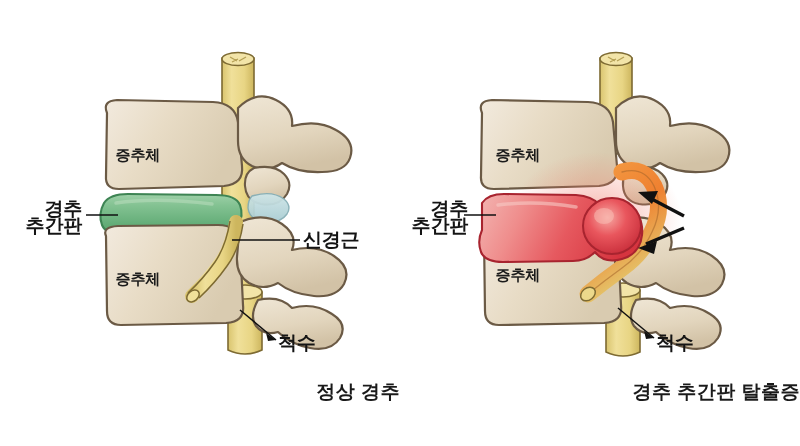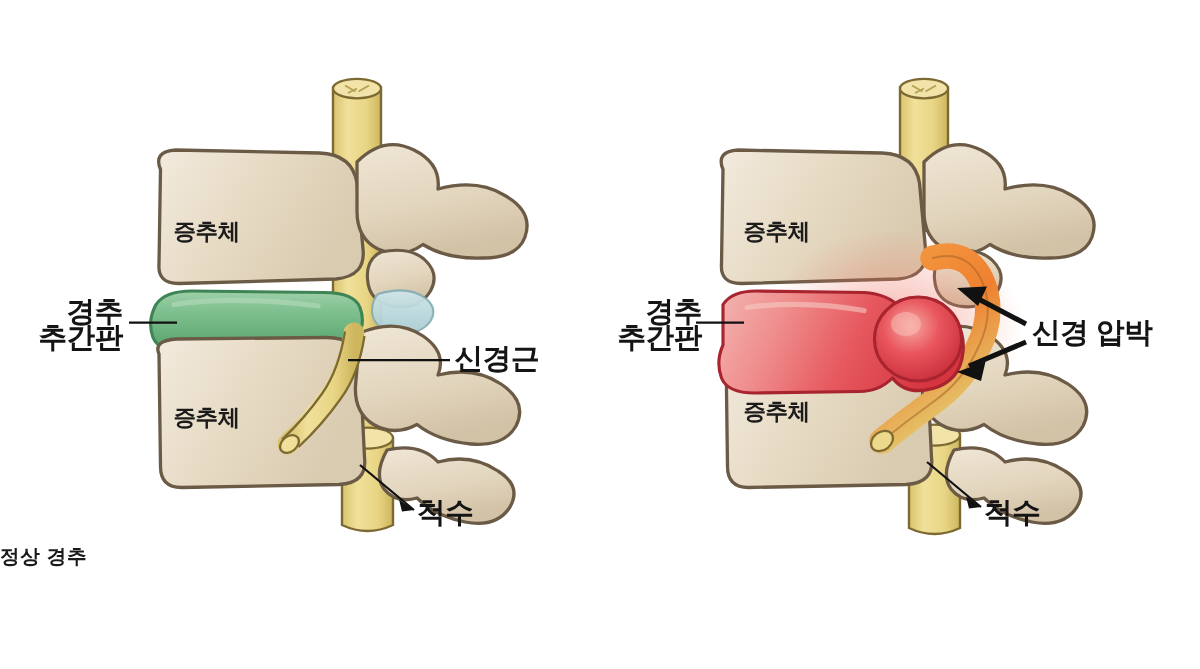--- a/index.html
+++ b/index.html
@@ -35,23 +35,23 @@
     top: 0;
     width: 400px;
     height: 446px;
     display: block;
   }
 
   .caption {
     position: absolute;
     left: 0;
     width: 400px;
-    top: 359px;
-    text-align: left;
-    font-size: 13px;
+    top: 380px;
+    text-align: right;
+    font-size: 19px;
     font-weight: bold;
     color: #1a1a1a;
     letter-spacing: 0.5px;
     line-height: 24px;
     -webkit-font-smoothing: antialiased;
   }
 
   .lbl {
     position: absolute;
     font-size: 19px;
@@ -268,19 +268,19 @@
       </g>
     </svg>
 
     <div class="lbl lbl-left" style="left:-4px; top:200px; width:72px;">경추
 추간판</div>
 
     <div class="lbl lbl-organ lbl-center" style="left:78px; top:146px; width:62px;">증추체</div>
 
     <div class="lbl lbl-organ lbl-center" style="left:78px; top:266px; width:62px;">증추체</div>
 
-    <div class="lbl lbl-right" style="left:288px; top:214px; width:104px;">신경 압박</div>
 
     <div class="lbl lbl-right" style="left:256px; top:334px; width:60px;">척수</div>
 
+    <div class="caption">경추 추간판 탈출증</div>
   </div>
 
 </div>
 
 </body></html>

